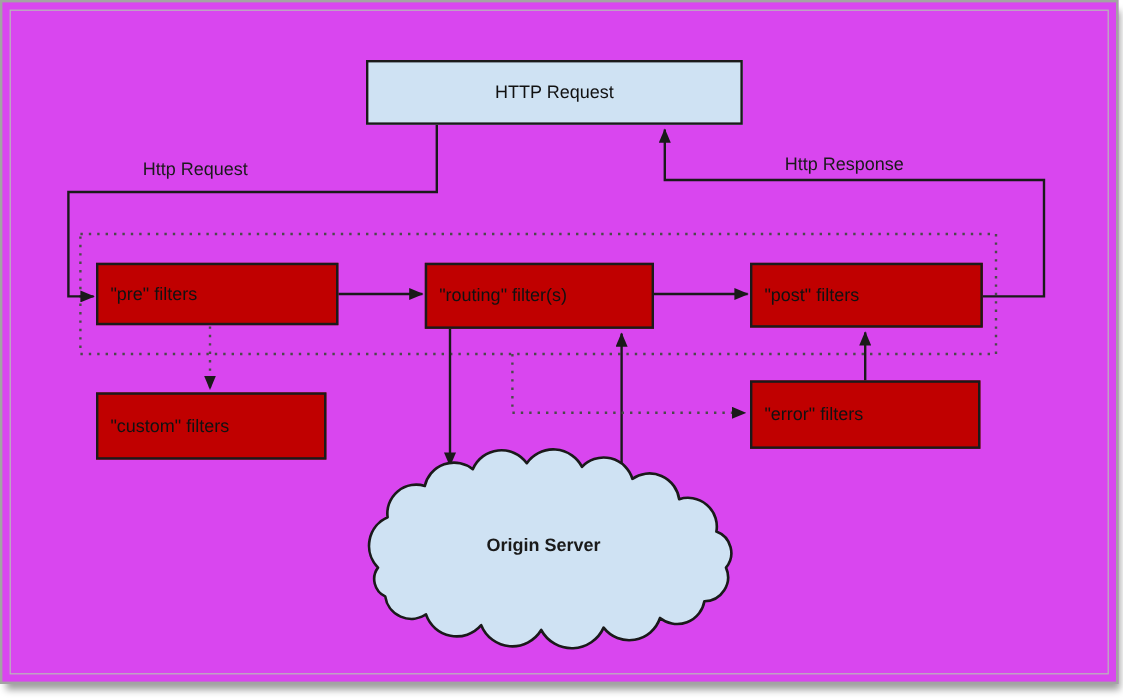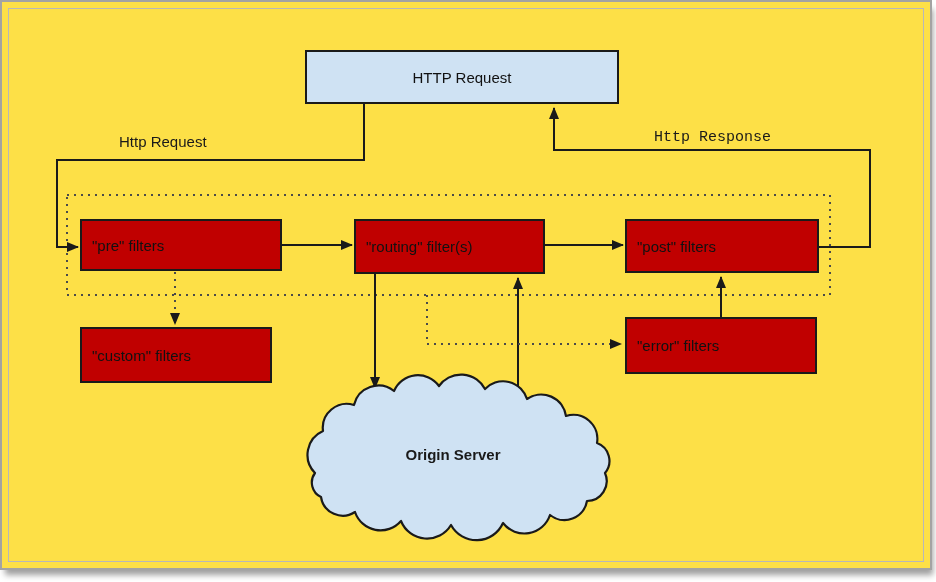--- a/index.html
+++ b/index.html
@@ -11,21 +11,21 @@
     font-family: "Liberation Sans", sans-serif;
     overflow: hidden;
   }
   .card {
     position: absolute;
     left: 0;
     top: 0;
     width: 928px;
     height: 566px;
     border: 2px solid #a3a3a3;
-    background: #fde047;
+    background: #d946ef;
     box-shadow: 3px 7px 6px -2px rgba(0,0,0,0.38);
   }
   .inner-frame {
     position: absolute;
     inset: 6px;
     border: 1px solid #b8b8b8;
     pointer-events: none;
   }
   .diagram-svg {
     position: absolute;
@@ -92,21 +92,21 @@
     font-weight: bold;
   }
   
   .n-http-request { left: 303px; top: 48px;  width: 314px; height: 54px; }
   .n-pre          { left: 78px;  top: 217px; width: 202px; height: 52px; }
   .n-routing      { left: 352px; top: 217px; width: 191px; height: 55px; }
   .n-post         { left: 623px; top: 217px; width: 194px; height: 54px; }
   .n-custom       { left: 78px;  top: 325px; width: 192px; height: 56px; }
   .n-error        { left: 623px; top: 315px; width: 192px; height: 57px; }
   .l-request  { left: 117px; top: 131px; }
-  .l-response { left: 652px; top: 127px; font-family: Liberation Mono, monospace; }
+  .l-response { left: 652px; top: 127px; }
 </style>
 </head>
 <body>
 
 <div class="card">
   <div class="inner-frame"></div>
 
   <svg class="diagram-svg" viewBox="0 0 936 582">
     <defs>
       <marker id="arrow" viewBox="0 0 12 10" refX="11" refY="5" markerWidth="12" markerHeight="10" orient="auto" markerUnits="userSpaceOnUse">

